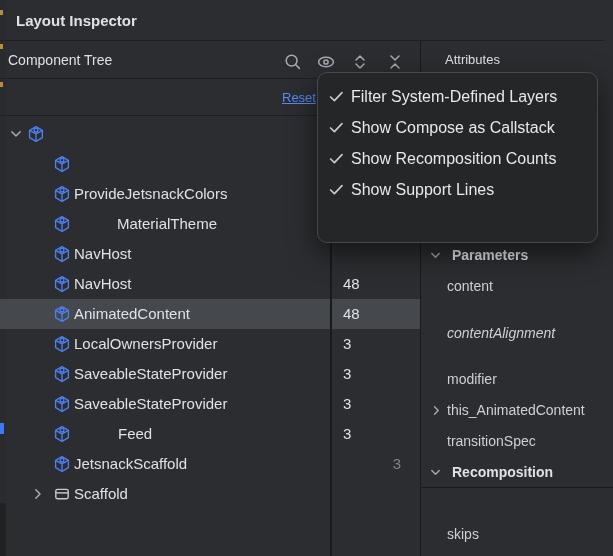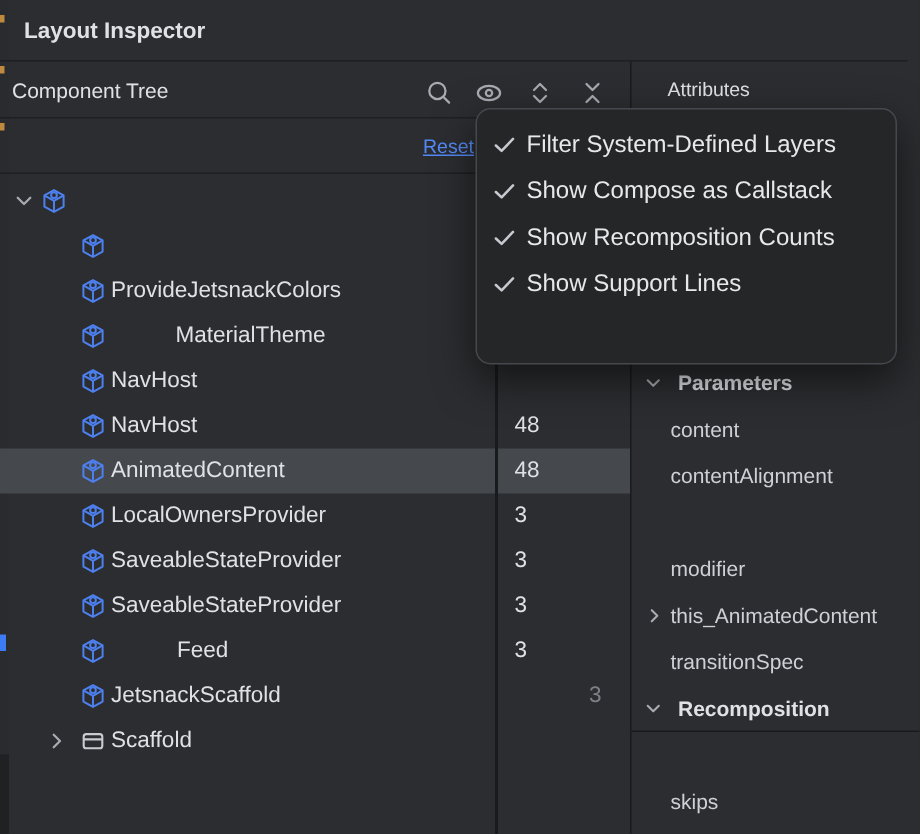--- a/index.html
+++ b/index.html
@@ -243,21 +243,21 @@
 <div class="abs attrs" id="attr-rows">
     <div class="attr-section-header" style="top: 0px;">
       <span class="sec-chev"><svg width="15" height="15" viewBox="0 0 15 15" fill="none" stroke="#A8ABB2" stroke-width="1.4" stroke-linecap="round" stroke-linejoin="round">
           <polyline points="3.8,5.5 7.5,9.2 11.2,5.5"></polyline>
         </svg></span>
       <span class="sec-label">Parameters</span>
     </div>
     <div class="attr-row" style="top: 31px;">
       <span class="ar-label">content</span>
     </div>
-    <div class="attr-row" style="top: 62px;">
+    <div class="attr-row" style="top: 78px; font-style: italic;">
       <span class="ar-label">contentAlignment</span>
     </div>
     <div class="attr-row" style="top: 124px;">
       <span class="ar-label">modifier</span>
     </div>
     <div class="attr-row" style="top: 155px;">
       <span class="ar-chev"><svg width="15" height="15" viewBox="0 0 15 15" fill="none" stroke="#A8ABB2" stroke-width="1.4" stroke-linecap="round" stroke-linejoin="round">
           <polyline points="5.5,3.8 9.2,7.5 5.5,11.2"></polyline>
         </svg></span>
       <span class="ar-label">this_AnimatedContent</span>

